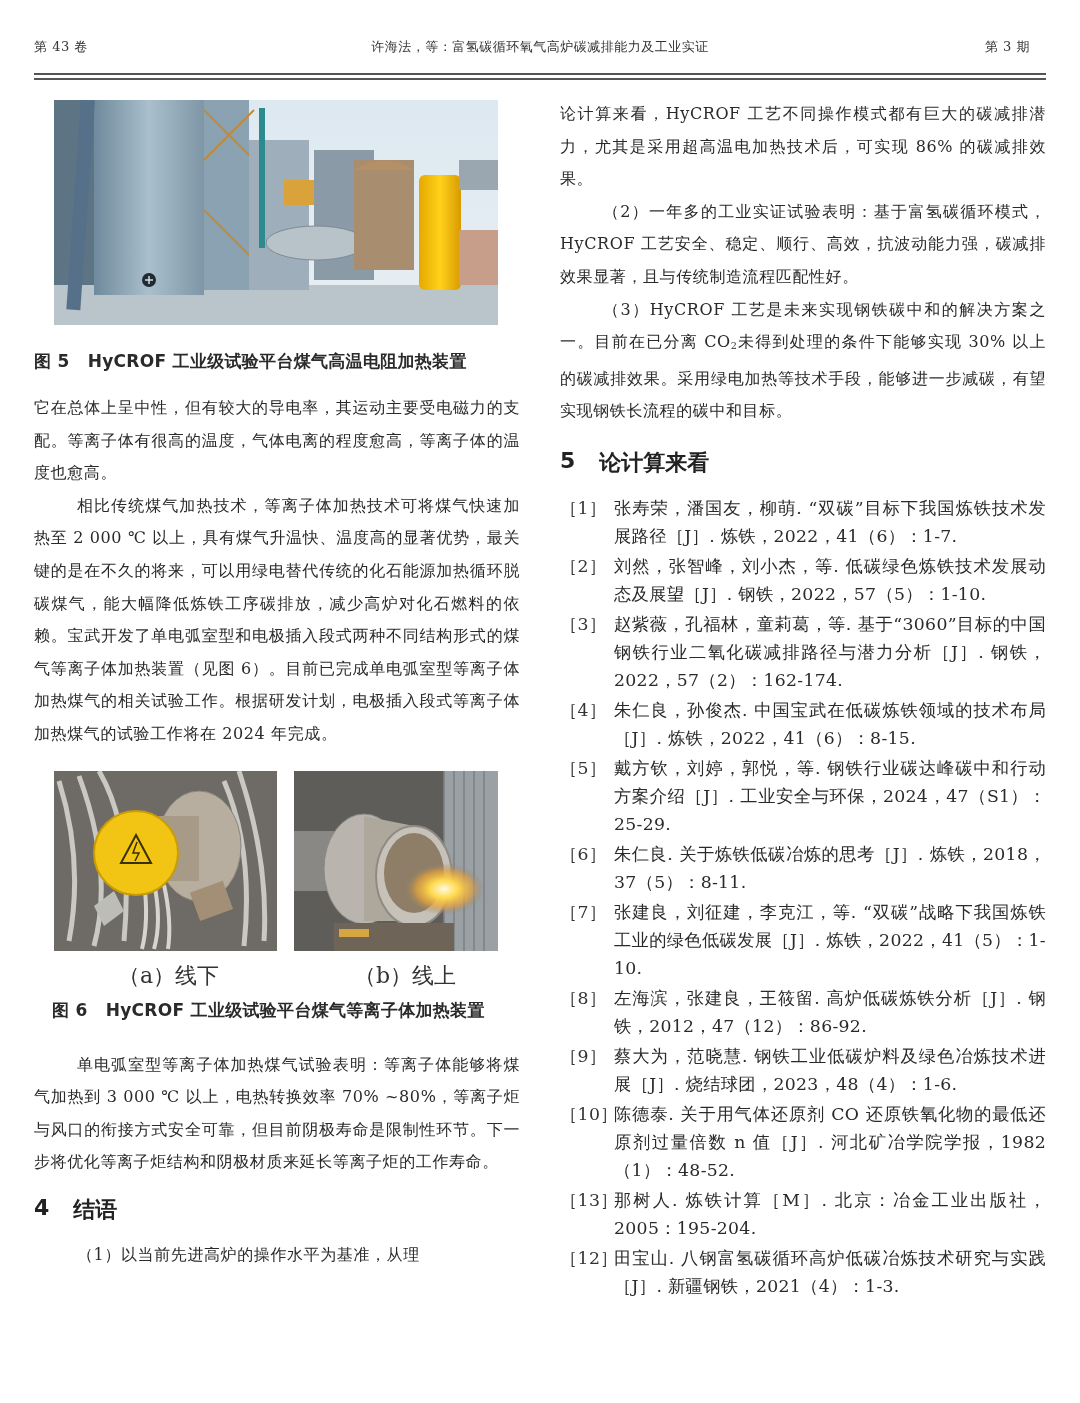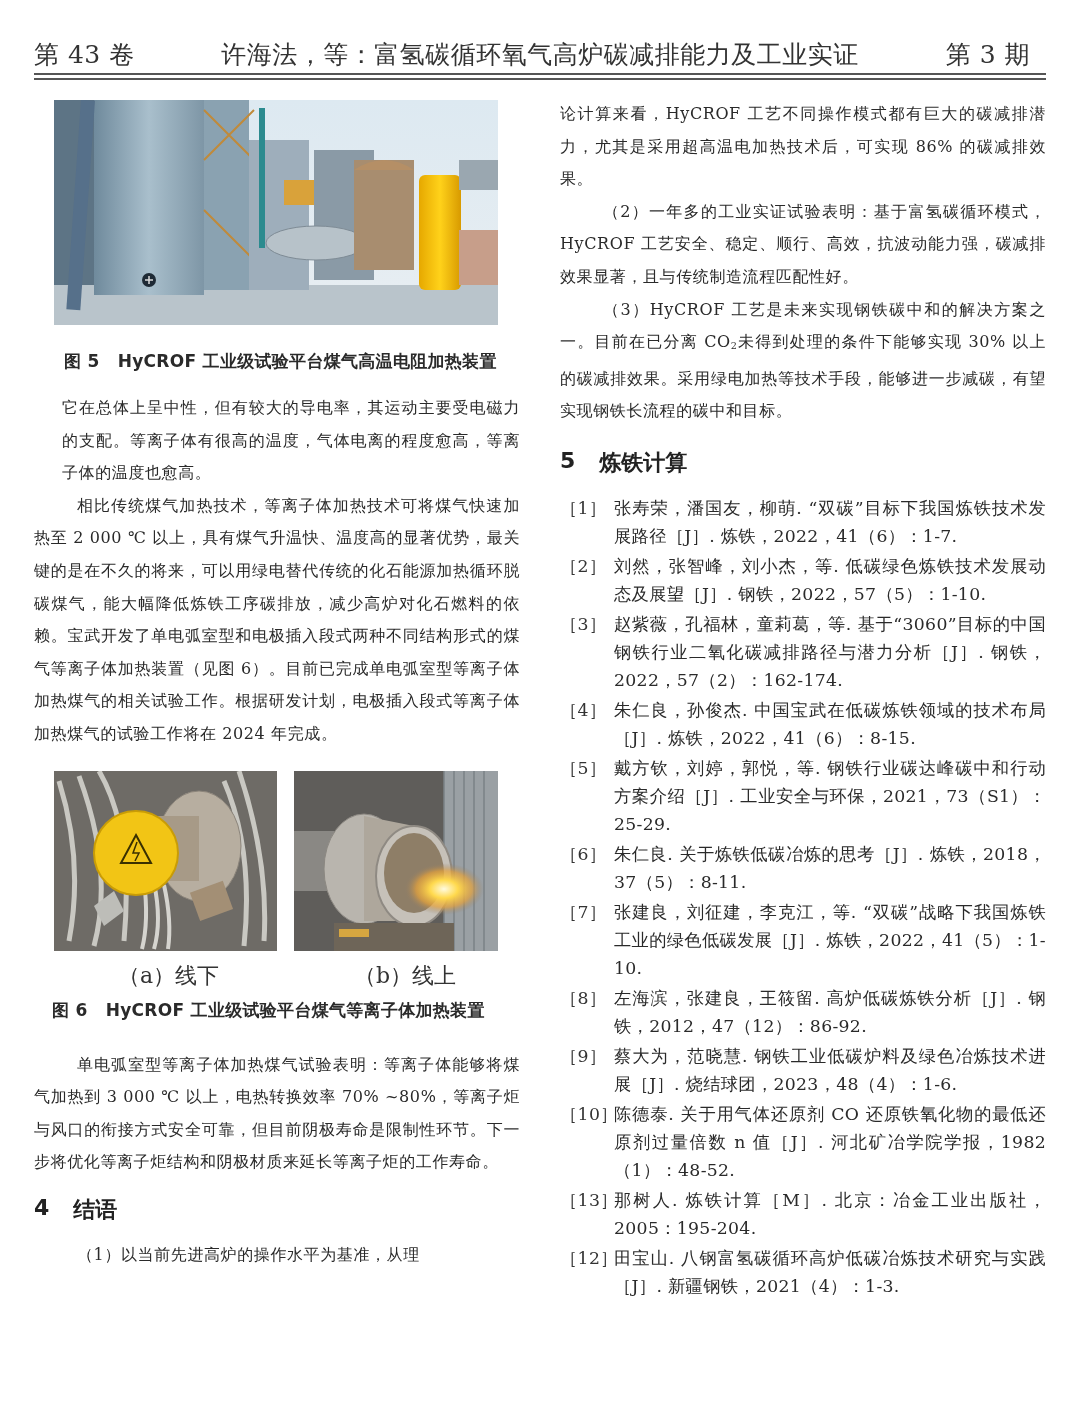--- a/index.html
+++ b/index.html
@@ -1,20 +1,20 @@
 <!DOCTYPE html>
 <html><head>
 <meta charset="utf-8">
 <style>
   * { box-sizing: border-box; margin: 0; padding: 0; }
   html, body { width: 1080px; height: 1403px; background: #ffffff; overflow: hidden; }
   body { position: relative; font-family: "DejaVu Serif", "Liberation Serif", serif; color: #2a2a2a; }
 
   .running-header { position: absolute; left: 34px; right: 34px; top: 38px; height: 30px; }
-  .running-header span { position: absolute; top: 0; font-size: 25px; color: #333; letter-spacing: 0.5px; }
+  .running-header span { position: absolute; top: 0; font-size: 13px; color: #333; letter-spacing: 0.5px; }
   .rh-left { left: 0; }
   .rh-center { left: 0; right: 0; text-align: center; }
   .rh-right { right: 16px; }
   .rule { position: absolute; left: 34px; right: 34px; height: 2px; background: #555; }
   .rule.r1 { top: 73px; }
   .rule.r2 { top: 78px; height: 1.5px; }
 
   .col { position: absolute; top: 92px; }
   .col-left { left: 34px; width: 486px; }
   .col-right { left: 560px; width: 486px; }
@@ -84,26 +84,26 @@
         <rect x="300" y="60" width="60" height="110" fill="#a88d6f"></rect>
         <path d="M300 70 Q330 50 360 70" fill="#b58f66"></path>
         <rect x="365" y="75" width="42" height="115" rx="6" fill="url(#yellow5)"></rect>
         <rect x="405" y="60" width="39" height="30" fill="#9aa7b0"></rect>
         <rect x="405" y="130" width="39" height="55" fill="#c79e8a"></rect>
         <circle cx="95" cy="180" r="7" fill="#1e2a35"></circle>
         <line x1="91" y1="180" x2="99" y2="180" stroke="#ddd" stroke-width="1.5"></line>
         <line x1="95" y1="176" x2="95" y2="184" stroke="#ddd" stroke-width="1.5"></line>
       </svg>
     </div>
-    <div class="caption-fig" style="left:30px; top:258px;">
+    <div class="caption-fig" style="left:0; top:258px;">
       <span class="num">图 5</span><span>HyCROF 工业级试验平台煤气高温电阻加热装置</span>
     </div>
   </div>
 
-  <p class="body cont" style="margin-top:10px;margin-left:28px;">它在总体上呈中性，但有较大的导电率，其运动主要受电磁力的支配。等离子体有很高的温度，气体电离的程度愈高，等离子体的温度也愈高。</p>
+  <p class="body cont" style="margin-top:10px;">它在总体上呈中性，但有较大的导电率，其运动主要受电磁力的支配。等离子体有很高的温度，气体电离的程度愈高，等离子体的温度也愈高。</p>
   <p class="body indent">相比传统煤气加热技术，等离子体加热技术可将煤气快速加热至 2 000 ℃ 以上，具有煤气升温快、温度高的显著优势，最关键的是在不久的将来，可以用绿电替代传统的化石能源加热循环脱碳煤气，能大幅降低炼铁工序碳排放，减少高炉对化石燃料的依赖。宝武开发了单电弧室型和电极插入段式两种不同结构形式的煤气等离子体加热装置（见图 6）。目前已完成单电弧室型等离子体加热煤气的相关试验工作。根据研发计划，电极插入段式等离子体加热煤气的试验工作将在 2024 年完成。</p>
 
   <div class="figure" style="height:262px; margin-top:20px;">
     <div class="photo" style="left:20px; top:0; width:223px; height:180px;">
       <svg width="223" height="180" viewBox="0 0 223 180">
         <rect width="223" height="180" fill="#6e6b66"></rect>
         <path d="M5 10 Q30 90 15 170 M25 5 Q60 100 40 175 M45 0 Q80 60 70 170 M170 10 Q200 80 190 175 M185 0 Q215 90 210 170" stroke="#c9c8c2" stroke-width="5" fill="none"></path>
         <path d="M90 110 Q95 150 88 178 M100 112 Q108 150 100 178 M110 114 Q118 150 114 178" stroke="#d5d4cf" stroke-width="4" fill="none"></path>
         <ellipse cx="145" cy="75" rx="42" ry="55" fill="#b7aea0" stroke="#8b847a"></ellipse>
         <rect x="95" y="45" width="50" height="65" fill="#a79a87"></rect>
@@ -155,21 +155,21 @@
 
 <div class="col col-right" style="top:98px;">
   <p class="body cont">论计算来看，HyCROF 工艺不同操作模式都有巨大的碳减排潜力，尤其是采用超高温电加热技术后，可实现 86% 的碳减排效果。</p>
   <p class="body indent">（2）一年多的工业实证试验表明：基于富氢碳循环模式，HyCROF 工艺安全、稳定、顺行、高效，抗波动能力强，碳减排效果显著，且与传统制造流程匹配性好。</p>
   <p class="body indent">
     <span>（3）HyCROF 工艺是未来实现钢铁碳中和的解决方案之一。目前在已分离 CO</span><sub>2</sub><span>未得到处理的条件下能够实现 30% 以上的碳减排效果。采用绿电加热等技术手段，能够进一步减碳，有望实现钢铁长流程的碳中和目标。</span>
   </p>
 
   <h2 class="section" style="margin-top:20px; margin-bottom:16px;">
     <span>5</span>
-    <span>炼铁计算</span>
+    <span>论计算来看</span>
   </h2>
 
   <ol class="refs">
     <li class="ref">
         <span class="rn">［1］</span>
         <span class="rt">张寿荣，潘国友，柳萌. “双碳”目标下我国炼铁技术发展路径［J］. 炼铁，2022，41（6）：1-7.</span>
       </li>
     <li class="ref">
         <span class="rn">［2］</span>
         <span class="rt">刘然，张智峰，刘小杰，等. 低碳绿色炼铁技术发展动态及展望［J］. 钢铁，2022，57（5）：1-10.</span>
@@ -177,21 +177,21 @@
     <li class="ref">
         <span class="rn">［3］</span>
         <span class="rt">赵紫薇，孔福林，童莉葛，等. 基于“3060”目标的中国钢铁行业二氧化碳减排路径与潜力分析［J］. 钢铁，2022，57（2）：162-174.</span>
       </li>
     <li class="ref">
         <span class="rn">［4］</span>
         <span class="rt">朱仁良，孙俊杰. 中国宝武在低碳炼铁领域的技术布局［J］. 炼铁，2022，41（6）：8-15.</span>
       </li>
     <li class="ref">
         <span class="rn">［5］</span>
-        <span class="rt">戴方钦，刘婷，郭悦，等. 钢铁行业碳达峰碳中和行动方案介绍［J］. 工业安全与环保，2021，73（S1）：25-29.</span>
+        <span class="rt">戴方钦，刘婷，郭悦，等. 钢铁行业碳达峰碳中和行动方案介绍［J］. 工业安全与环保，2024，47（S1）：25-29.</span>
       </li>
     <li class="ref">
         <span class="rn">［6］</span>
         <span class="rt">朱仁良. 关于炼铁低碳冶炼的思考［J］. 炼铁，2018，37（5）：8-11.</span>
       </li>
     <li class="ref">
         <span class="rn">［7］</span>
         <span class="rt">张建良，刘征建，李克江，等. “双碳”战略下我国炼铁工业的绿色低碳发展［J］. 炼铁，2022，41（5）：1-10.</span>
       </li>
     <li class="ref">

